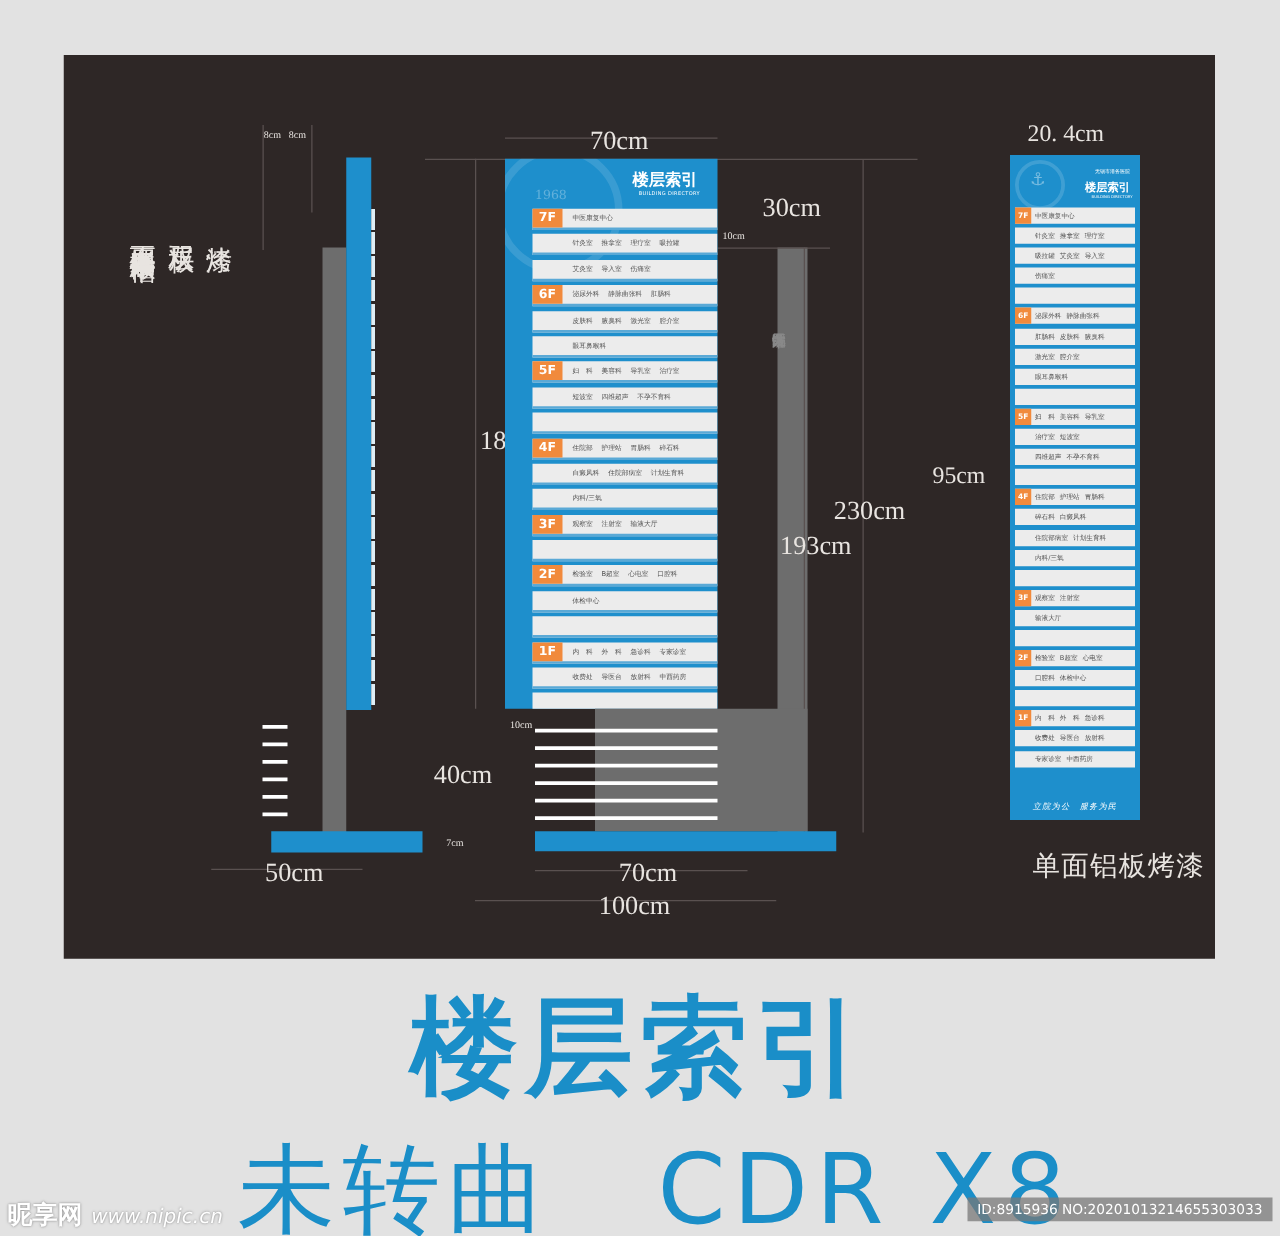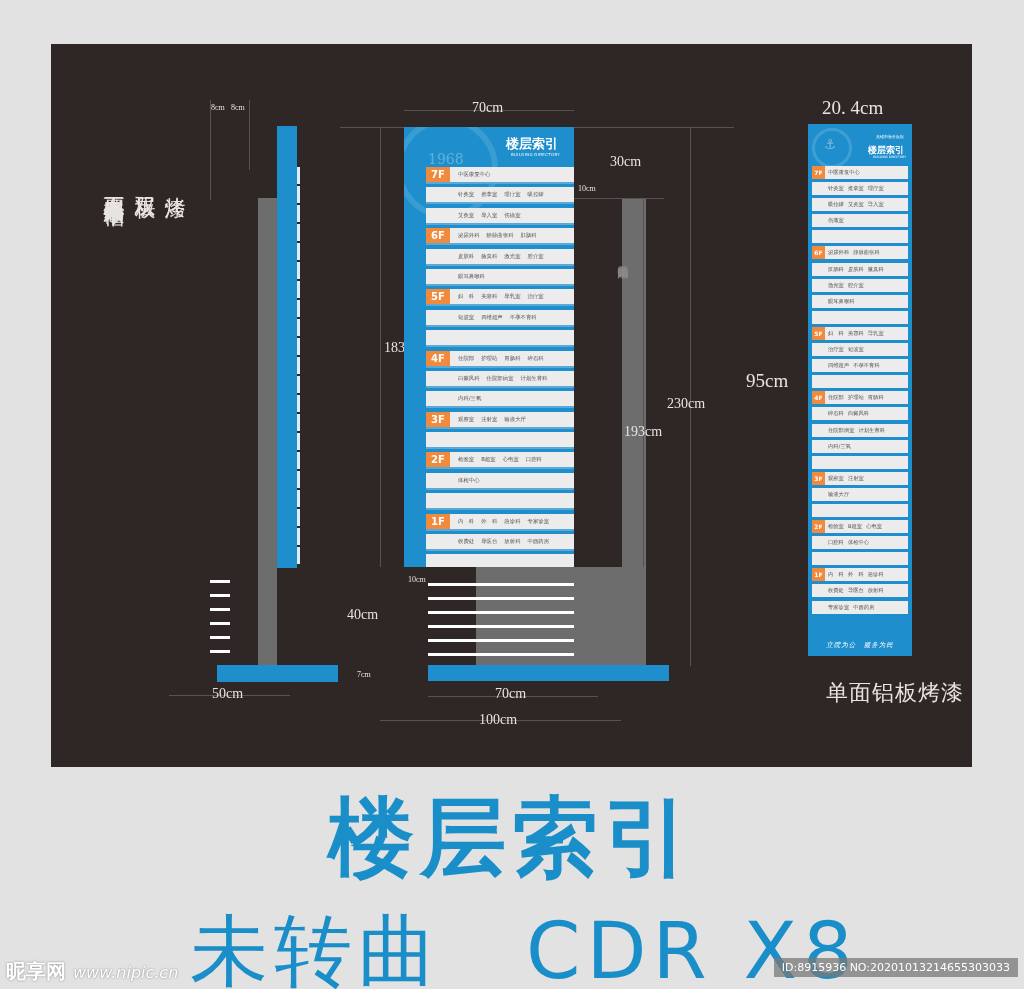--- a/index.html
+++ b/index.html
@@ -1,32 +1,32 @@
 <!DOCTYPE html>
 <html><head>
 <meta charset="utf-8">
 <style>
   html,body{margin:0;padding:0;}
   body{width:1024px;height:989px;background:#e2e2e2;position:relative;overflow:hidden;font-family:"DejaVu Sans","Liberation Sans",sans-serif;}
   .board{position:absolute;left:51px;top:44px;width:921px;height:723px;background:#2e2726;}
   .abs{position:absolute;margin-left:48px;}
-  .dim{position:absolute;color:#e8e4e0;font-family:"Liberation Serif","DejaVu Serif",serif;font-size:14px;white-space:nowrap;}
+  .dim{position:absolute;color:#e8e4e0;font-family:"Liberation Serif","DejaVu Serif",serif;font-size:21px;white-space:nowrap;}
   .dim.sm{font-size:8px;}
   .dim.lg{font-size:19px;}
   .gl{position:absolute;background:#5a5150;}
   .vtext{position:absolute;writing-mode:vertical-rl;color:#e8e4e0;font-family:"DejaVu Sans",sans-serif;font-size:21px;letter-spacing:1px;line-height:22px;}
   .blue{background:#1e8fcc;}
   .grey{background:#6d6d6d;}
   .stripe{position:absolute;background:#ffffff;height:3px;}
   
   .sign{position:absolute;left:404px;top:127px;width:170px;height:440px;background:#1e8fcc;overflow:hidden;}
   .sign .hdr-title{position:absolute;right:16px;top:8px;color:#fff;font-size:13px;font-weight:bold;}
   .sign .hdr-sub{position:absolute;right:14px;top:25px;color:#fff;font-size:4px;letter-spacing:.3px;}
   .seal{position:absolute;left:-8px;top:-10px;width:90px;height:90px;border-radius:50%;border:6px solid rgba(255,255,255,.12);}
-  .seal-year{position:absolute;left:24px;top:24px;color:rgba(255,255,255,.3);font-size:14px;font-family:"DejaVu Serif",serif;}
+  .seal-year{position:absolute;left:24px;top:24px;color:rgba(255,255,255,.3);font-size:10px;font-family:"DejaVu Serif",serif;}
   .rows{position:absolute;left:22px;top:40px;width:148px;}
   .row{height:15px;margin-bottom:3.4px;background:#ececec;border-bottom:2px solid #5aa9d6;position:relative;display:flex;align-items:center;}
   .row .cells{display:flex;gap:7px;padding-left:32px;font-size:5.4px;color:#555;white-space:nowrap;}
   .fl{position:absolute;left:0;top:0;height:15px;width:24px;background:#f18a3c;color:#fff;font-size:10px;font-weight:bold;display:flex;align-items:center;justify-content:center;}
   
   .nsign{position:absolute;left:808px;top:124px;width:104px;height:532px;background:#1e8fcc;overflow:hidden;}
   .nsign .hdr-title{position:absolute;right:8px;top:20px;color:#fff;font-size:9px;font-weight:bold;}
   .nsign .hdr-top{position:absolute;right:8px;top:10px;color:#fff;font-size:4px;}
   .nsign .hdr-sub{position:absolute;right:6px;top:31px;color:#fff;font-size:3px;}
   .nseal{position:absolute;left:4px;top:4px;width:34px;height:34px;border-radius:50%;border:3px solid rgba(255,255,255,.15);}

